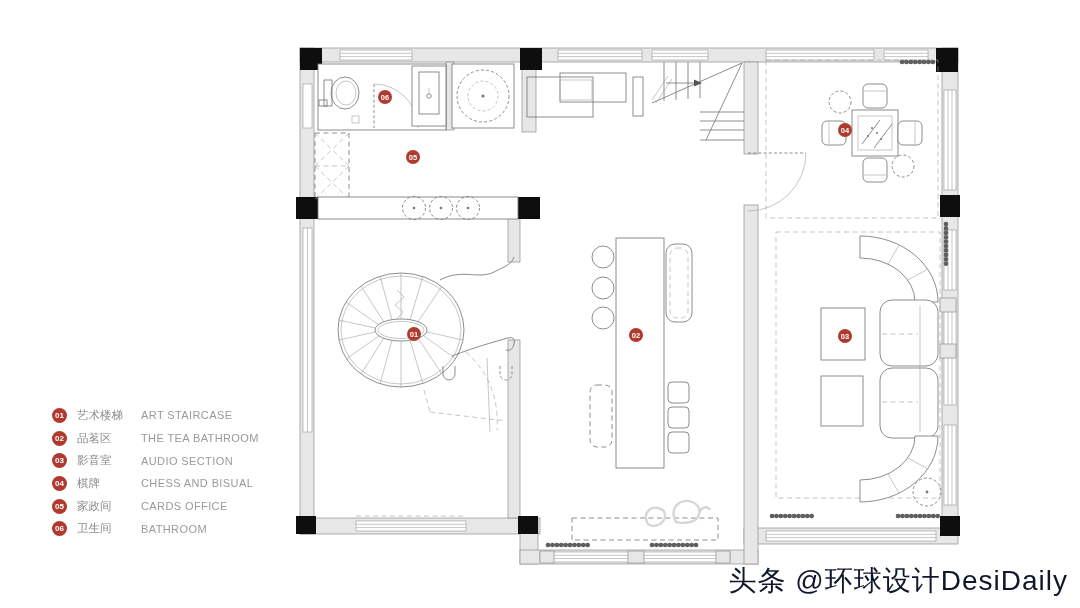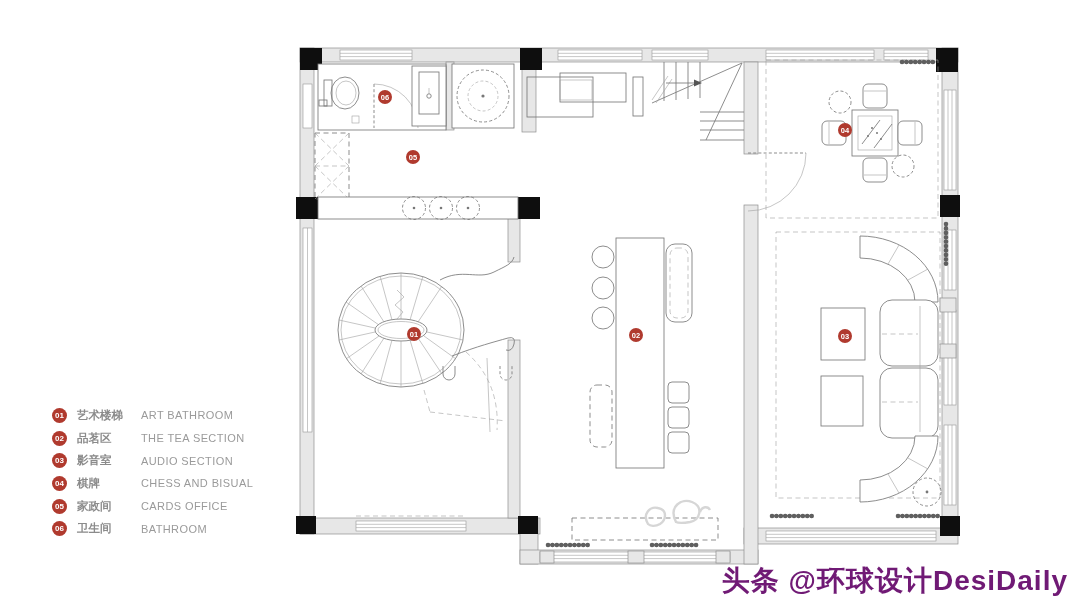--- a/index.html
+++ b/index.html
@@ -15,27 +15,27 @@
   .lt {stroke:#a0a0a0;fill:none;stroke-width:.6;}
   .ds {stroke-dasharray:5 3.5;}
   .dd {stroke-dasharray:3 2.2;}
   .coil{stroke:#5f5f5f;fill:none;stroke-width:4.6;stroke-dasharray:0.1 4.3;stroke-linecap:round;}
   .sculpt{stroke:#d6d6d6;fill:none;stroke-width:2.4;}
   
   #legend{position:absolute;left:52px;top:404px;}
   .leg-row{display:flex;align-items:center;height:22.7px;}
   .leg-badge{width:15px;height:15px;border-radius:50%;color:#fff;font-size:8px;font-weight:bold;
              display:flex;align-items:center;justify-content:center;flex:0 0 15px;}
-  .leg-cn{margin-left:10px;width:64px;font-size:11.5px;color:#8b8b8b;font-weight:bold;}
+  .leg-cn{margin-left:10px;width:64px;font-size:11.5px;color:#8b8b8b;}
   .leg-en{font-size:11px;color:#9a9a9a;letter-spacing:.4px;}
   
   .marker{position:absolute;width:14px;height:14px;border-radius:50%;color:#fff;
           font-size:7.5px;font-weight:bold;display:flex;align-items:center;justify-content:center;}
   
-  .watermark{position:absolute;right:12px;bottom:8px;font-size:28px;font-weight:bold;color:#701a75;
+  .watermark{position:absolute;right:12px;bottom:8px;font-size:28px;font-weight:normal;color:#0f172a;
              letter-spacing:1px;
              text-shadow:-1.5px -1.5px 0 #fff,1.5px -1.5px 0 #fff,-1.5px 1.5px 0 #fff,
                           1.5px 1.5px 0 #fff,0 0 5px #fff;margin-top:16px;}
 </style>
 </head>
 <body>
 
 <div class="stage">
 
 <svg width="1080" height="608" viewBox="0 0 1080 608">
@@ -301,26 +301,26 @@
       <div class="marker" style="background: rgb(176, 58, 46); left: 838px; top: 329px;">03</div>
       <div class="marker" style="background: rgb(176, 58, 46); left: 838px; top: 123px;">04</div>
       <div class="marker" style="background: rgb(176, 58, 46); left: 406px; top: 150px;">05</div>
       <div class="marker" style="background: rgb(176, 58, 46); left: 378px; top: 90px;">06</div>
     </div>
 
 <div id="legend">
       <div class="leg-row">
         <span class="leg-badge" style="background: rgb(176, 58, 46);">01</span>
         <span class="leg-cn">艺术楼梯</span>
-        <span class="leg-en">ART BATHROOM</span>
+        <span class="leg-en">ART STAIRCASE</span>
       </div>
       <div class="leg-row">
         <span class="leg-badge" style="background: rgb(176, 58, 46);">02</span>
         <span class="leg-cn">品茗区</span>
-        <span class="leg-en">THE TEA SECTION</span>
+        <span class="leg-en">THE TEA BATHROOM</span>
       </div>
       <div class="leg-row">
         <span class="leg-badge" style="background: rgb(176, 58, 46);">03</span>
         <span class="leg-cn">影音室</span>
         <span class="leg-en">AUDIO SECTION</span>
       </div>
       <div class="leg-row">
         <span class="leg-badge" style="background: rgb(176, 58, 46);">04</span>
         <span class="leg-cn">棋牌</span>
         <span class="leg-en">CHESS AND BISUAL</span>

